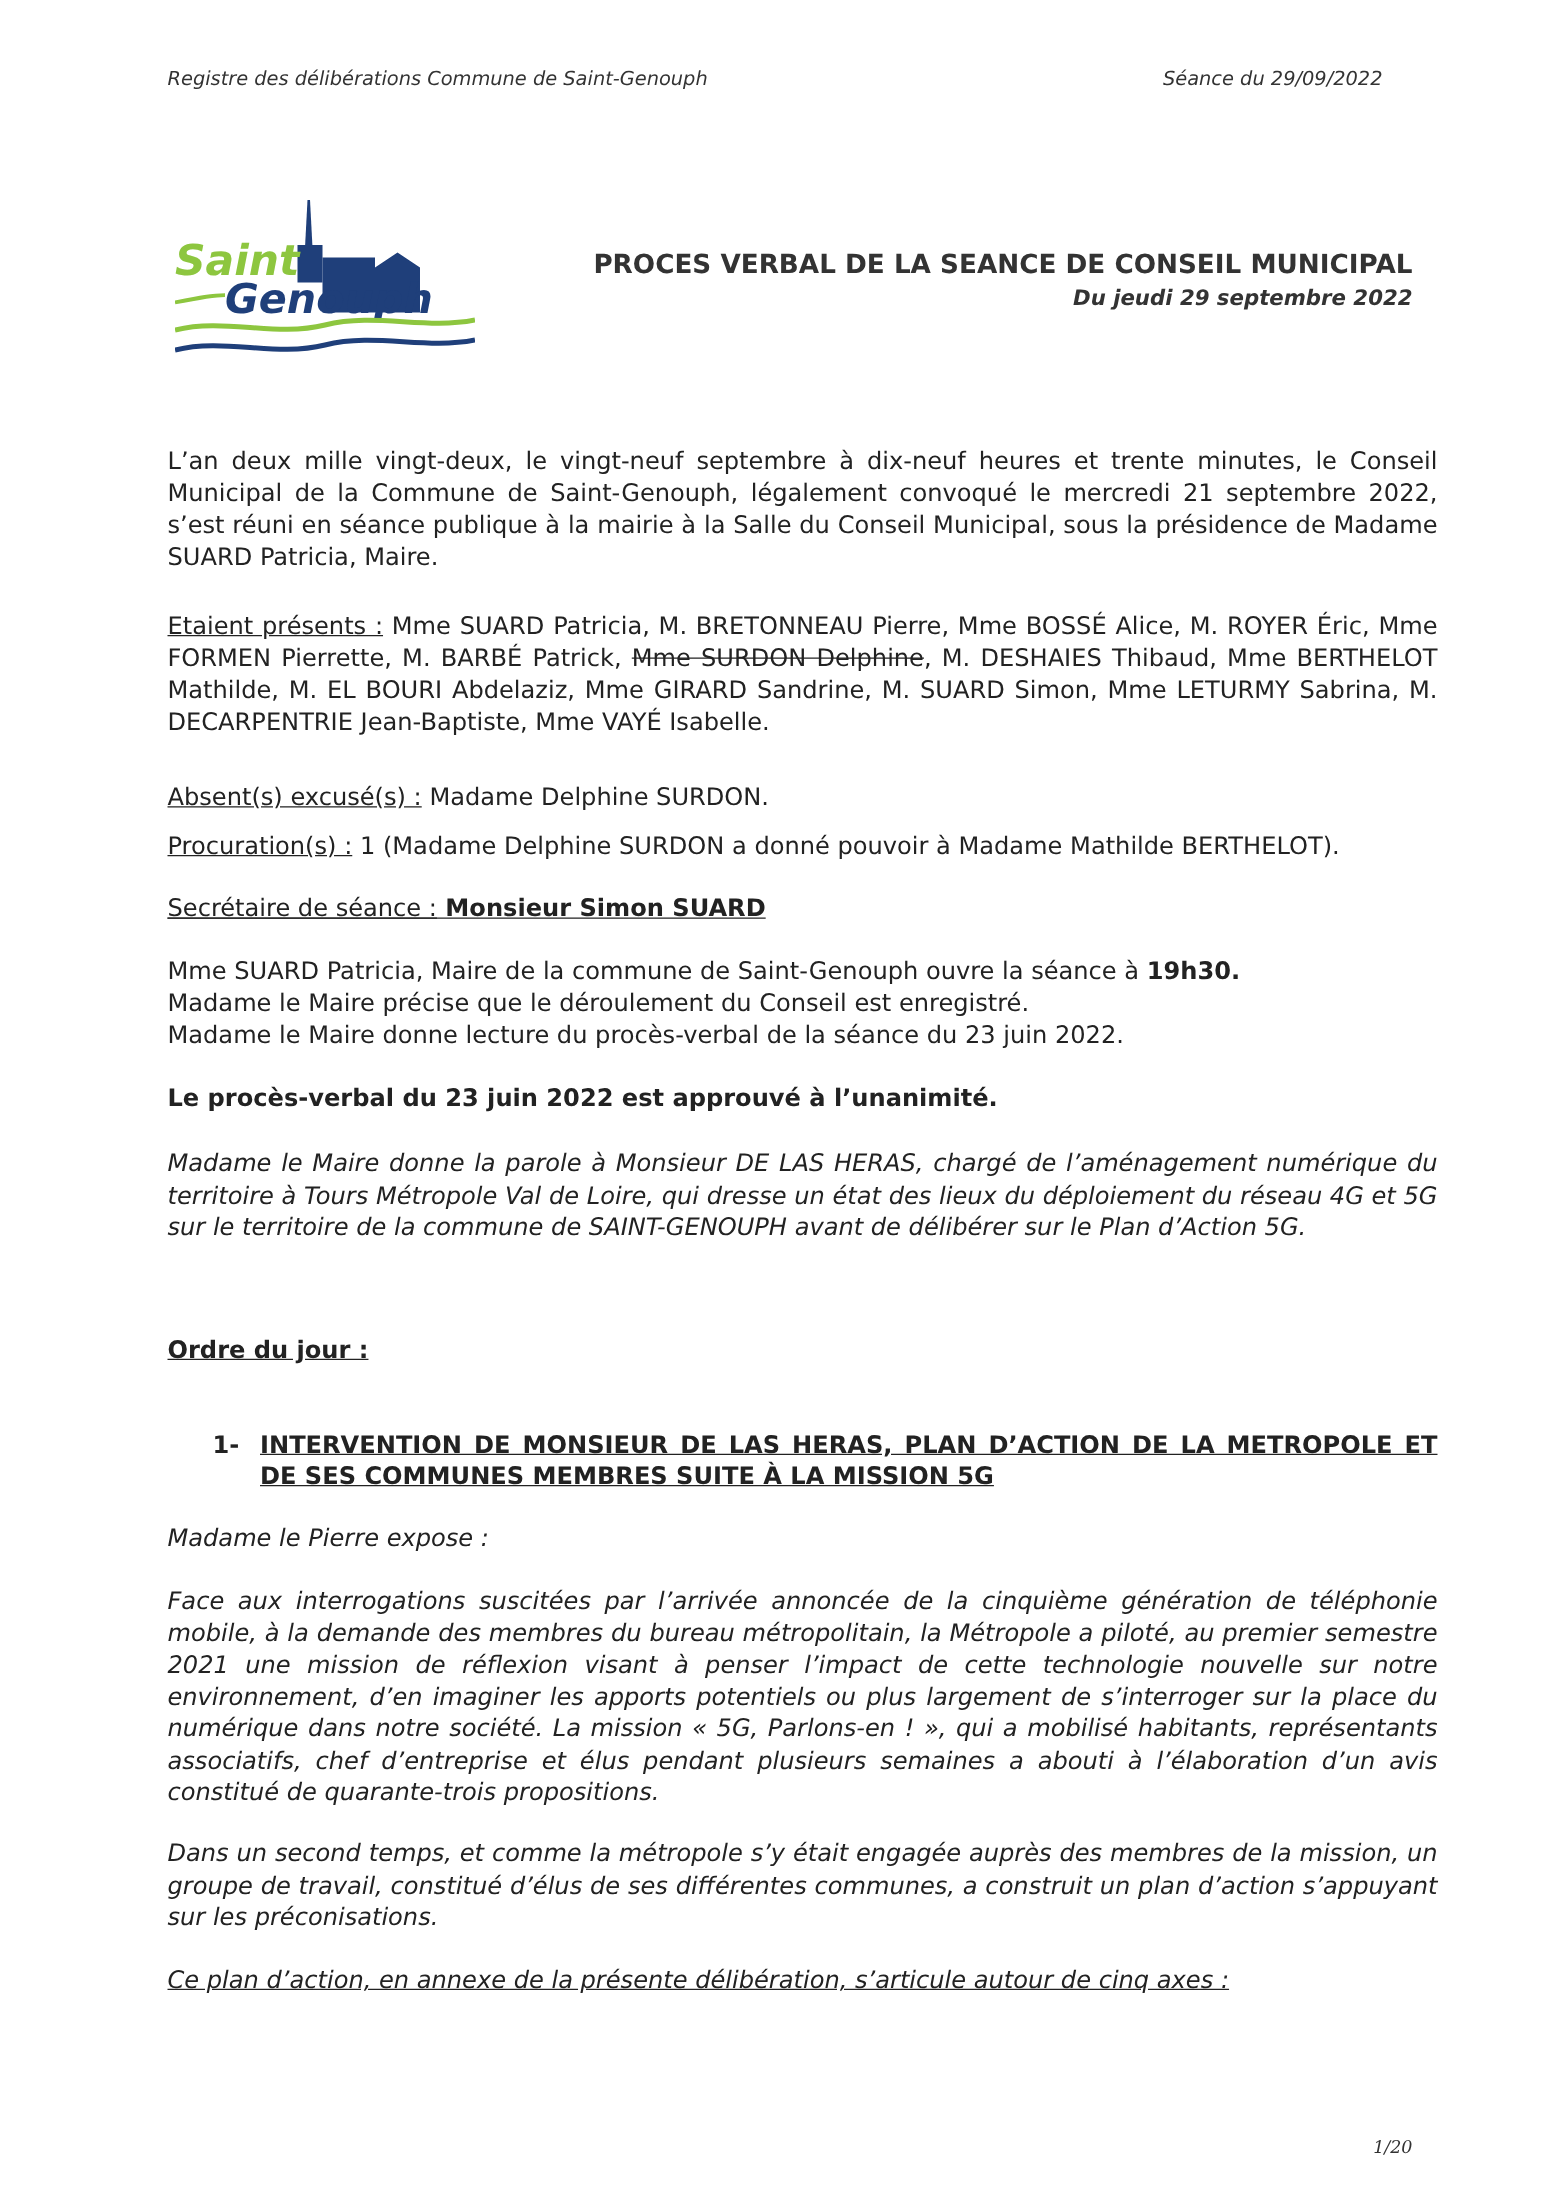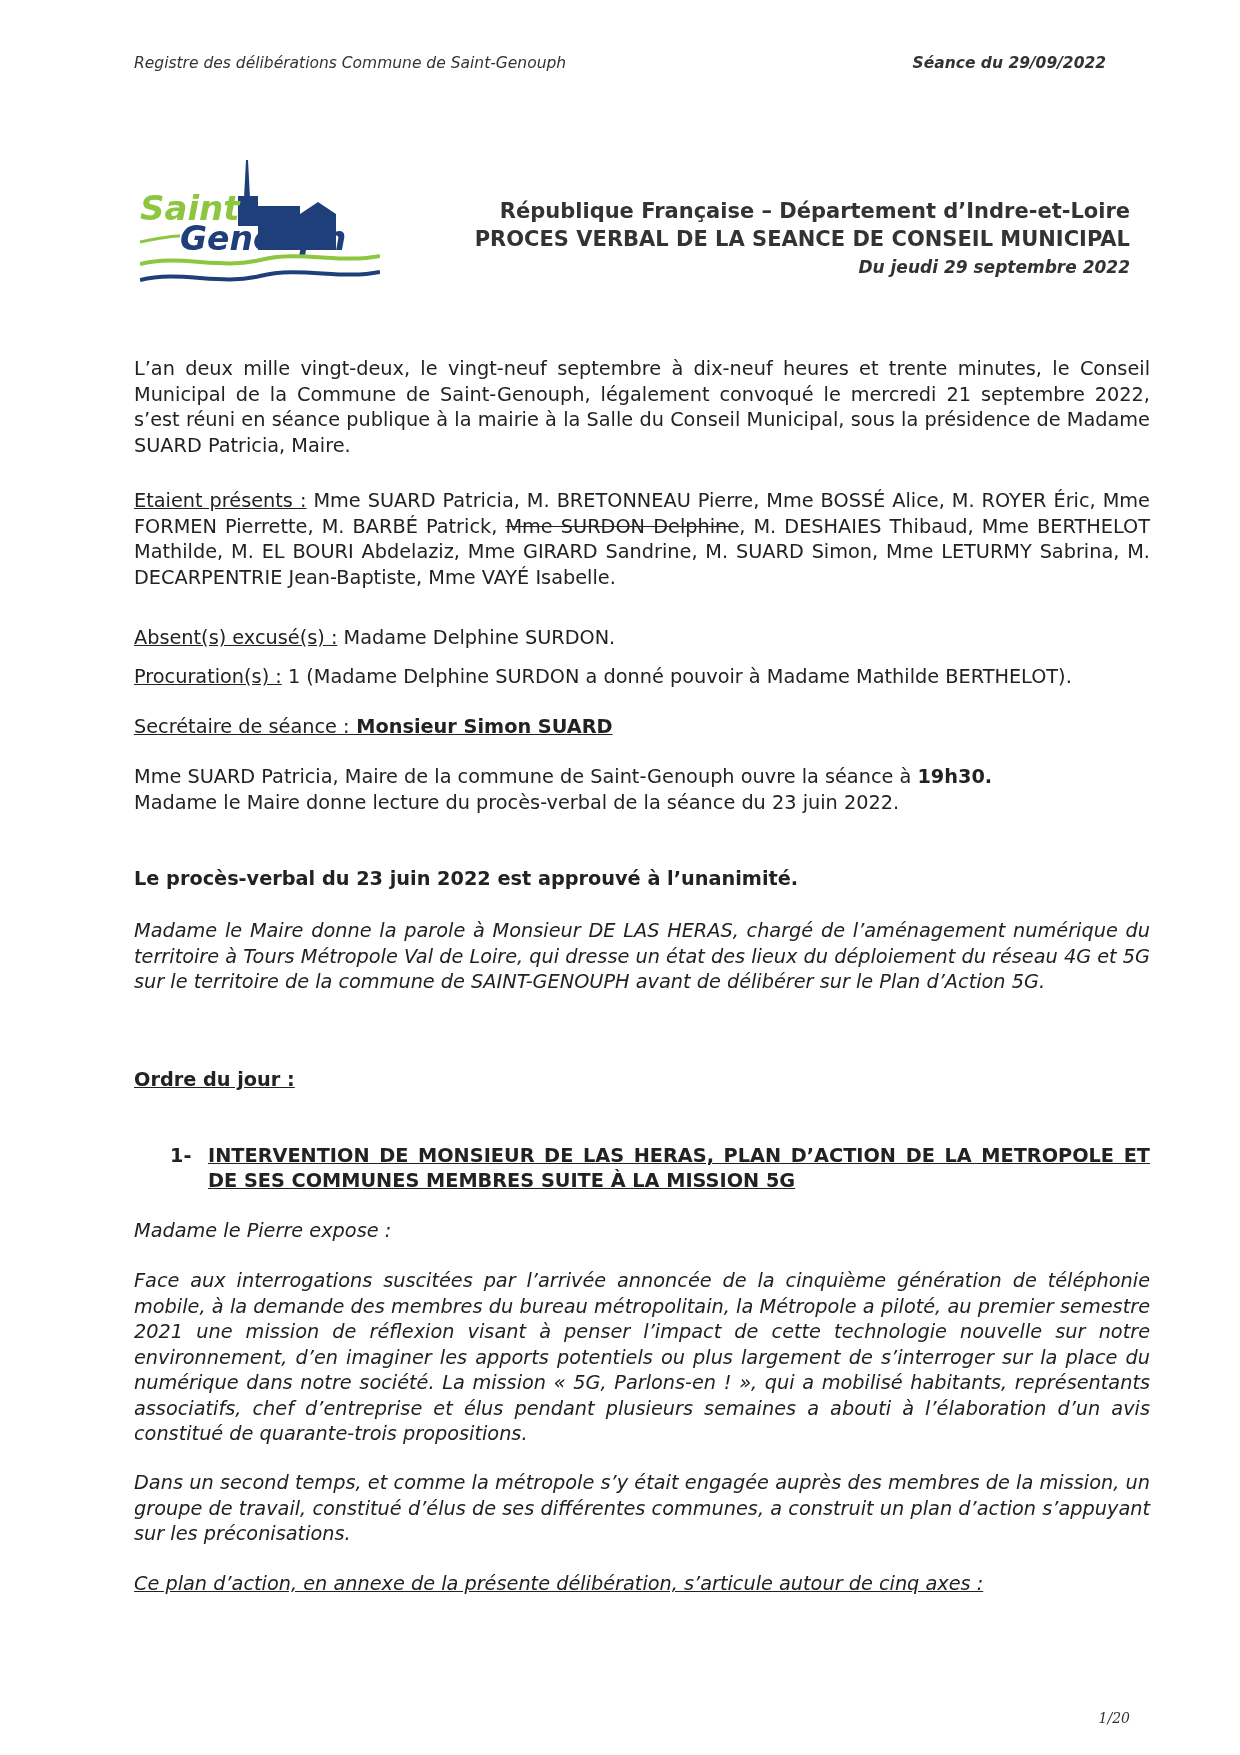--- a/index.html
+++ b/index.html
@@ -1,21 +1,21 @@
 <!DOCTYPE html>
 <html><head>
 <meta charset="utf-8">
 <style>
   html, body { margin: 0; padding: 0; background: #ffffff; }
   body { width: 1240px; height: 1755px; position: relative; overflow: hidden;
          font-family: "DejaVu Sans", sans-serif; color: #222; }
   .running-header { position: absolute; top: 54px; left: 134px; right: 134px; height: 24px;
          font-style: italic; font-size: 15.5px; color: #333; }
   .running-header .left { position: absolute; left: 0; top: 0; }
-  .running-header .right { position: absolute; right: 0; top: 0; font-weight: bold; }
+  .running-header .right { position: absolute; right: 0; top: 0; }
 
   .logo { position: absolute; left: 140px; top: 160px; width: 240px; height: 130px; }
 
   .title-block { position: absolute; right: 110px; top: 197px; text-align: right; font-weight: bold; color: #333; }
   .title-block .l1 { font-size: 21px; line-height: 28px; }
   .title-block .l2 { font-size: 21px; line-height: 28px; }
   .title-block .l3 { font-size: 17px; line-height: 28px; font-style: italic; }
 
   .body { position: absolute; left: 134px; width: 1016px; font-size: 19.3px; line-height: 25.5px; }
   p { margin: 0; text-align: justify; }
@@ -60,21 +60,20 @@
     <polygon points="118,46 160,46 160,54 178,42 196,54 196,90 118,90"></polygon>
   </g>
   <text x="0" y="60" font-family="DejaVu Sans, sans-serif" font-weight="bold" font-style="italic" font-size="34" fill="#8dc63f">Saint</text>
   <text x="40" y="90" font-family="DejaVu Sans, sans-serif" font-weight="bold" font-style="italic" font-size="33" fill="#1f3f7a">Genouph</text>
   <path d="M0,82 C20,78 30,76 40,76" stroke="#8dc63f" stroke-width="3" fill="none"></path>
   <path d="M0,104 C40,94 80,110 120,100 C160,90 200,104 240,96" stroke="#8dc63f" stroke-width="4" fill="none"></path>
   <path d="M0,120 C40,110 80,126 120,116 C160,106 200,120 240,112" stroke="#1f3f7a" stroke-width="4" fill="none"></path>
 </svg>
 
 <div class="title-block">
-  <div class="l1">République Française – Département d’Indre-et-Loire</div>
   <div class="l2">PROCES VERBAL DE LA SEANCE DE CONSEIL MUNICIPAL</div>
   <div class="l3">Du jeudi 29 septembre 2022</div>
 </div>
 
 <p class="body" id="p-intro">L’an deux mille vingt-deux, le vingt-neuf septembre à dix-neuf heures et trente minutes, le Conseil Municipal de la Commune de Saint-Genouph, légalement convoqué le mercredi 21 septembre 2022, s’est réuni en séance publique à la mairie à la Salle du Conseil Municipal, sous la présidence de Madame SUARD Patricia, Maire.</p>
 
 <p class="body" id="p-presents">
   <span class="u">Etaient présents :</span><span> Mme SUARD Patricia, M. BRETONNEAU Pierre, Mme BOSSÉ Alice, M. ROYER Éric, Mme FORMEN Pierrette, M. BARBÉ Patrick, </span><span class="strike">Mme SURDON Delphine</span><span>, M. DESHAIES Thibaud, Mme BERTHELOT Mathilde, M. EL BOURI Abdelaziz, Mme GIRARD Sandrine, M. SUARD Simon, Mme LETURMY Sabrina, M. DECARPENTRIE Jean-Baptiste, Mme VAYÉ Isabelle.</span>
 </p>
 
@@ -85,20 +84,21 @@
 <p class="body" id="p-procuration">
   <span class="u">Procuration(s) :</span><span> 1 (Madame Delphine SURDON a donné pouvoir à Madame Mathilde BERTHELOT).</span>
 </p>
 
 <p class="body" id="p-secretaire">
   <span class="u">Secrétaire de séance :</span><span class="b"> Monsieur Simon SUARD</span>
 </p>
 
 <div class="body" id="p-opening">
   <div><span>Mme SUARD Patricia, Maire de la commune de Saint-Genouph ouvre la séance à </span><span class="b">19h30.</span></div>
+  <div>Madame le Maire précise que le déroulement du Conseil est enregistré.</div>
   <div>Madame le Maire donne lecture du procès-verbal de la séance du 23 juin 2022.</div>
 </div>
 
 <p class="body b" id="p-approved">Le procès-verbal du 23 juin 2022 est approuvé à l’unanimité.</p>
 
 <p class="body i" id="p-heras">Madame le Maire donne la parole à Monsieur DE LAS HERAS, chargé de l’aménagement numérique du territoire à Tours Métropole Val de Loire, qui dresse un état des lieux du déploiement du réseau 4G et 5G sur le territoire de la commune de SAINT-GENOUPH avant de délibérer sur le Plan d’Action 5G.</p>
 
 <p class="body" id="p-ordre">Ordre du jour :</p>
 
 <div id="item1">

